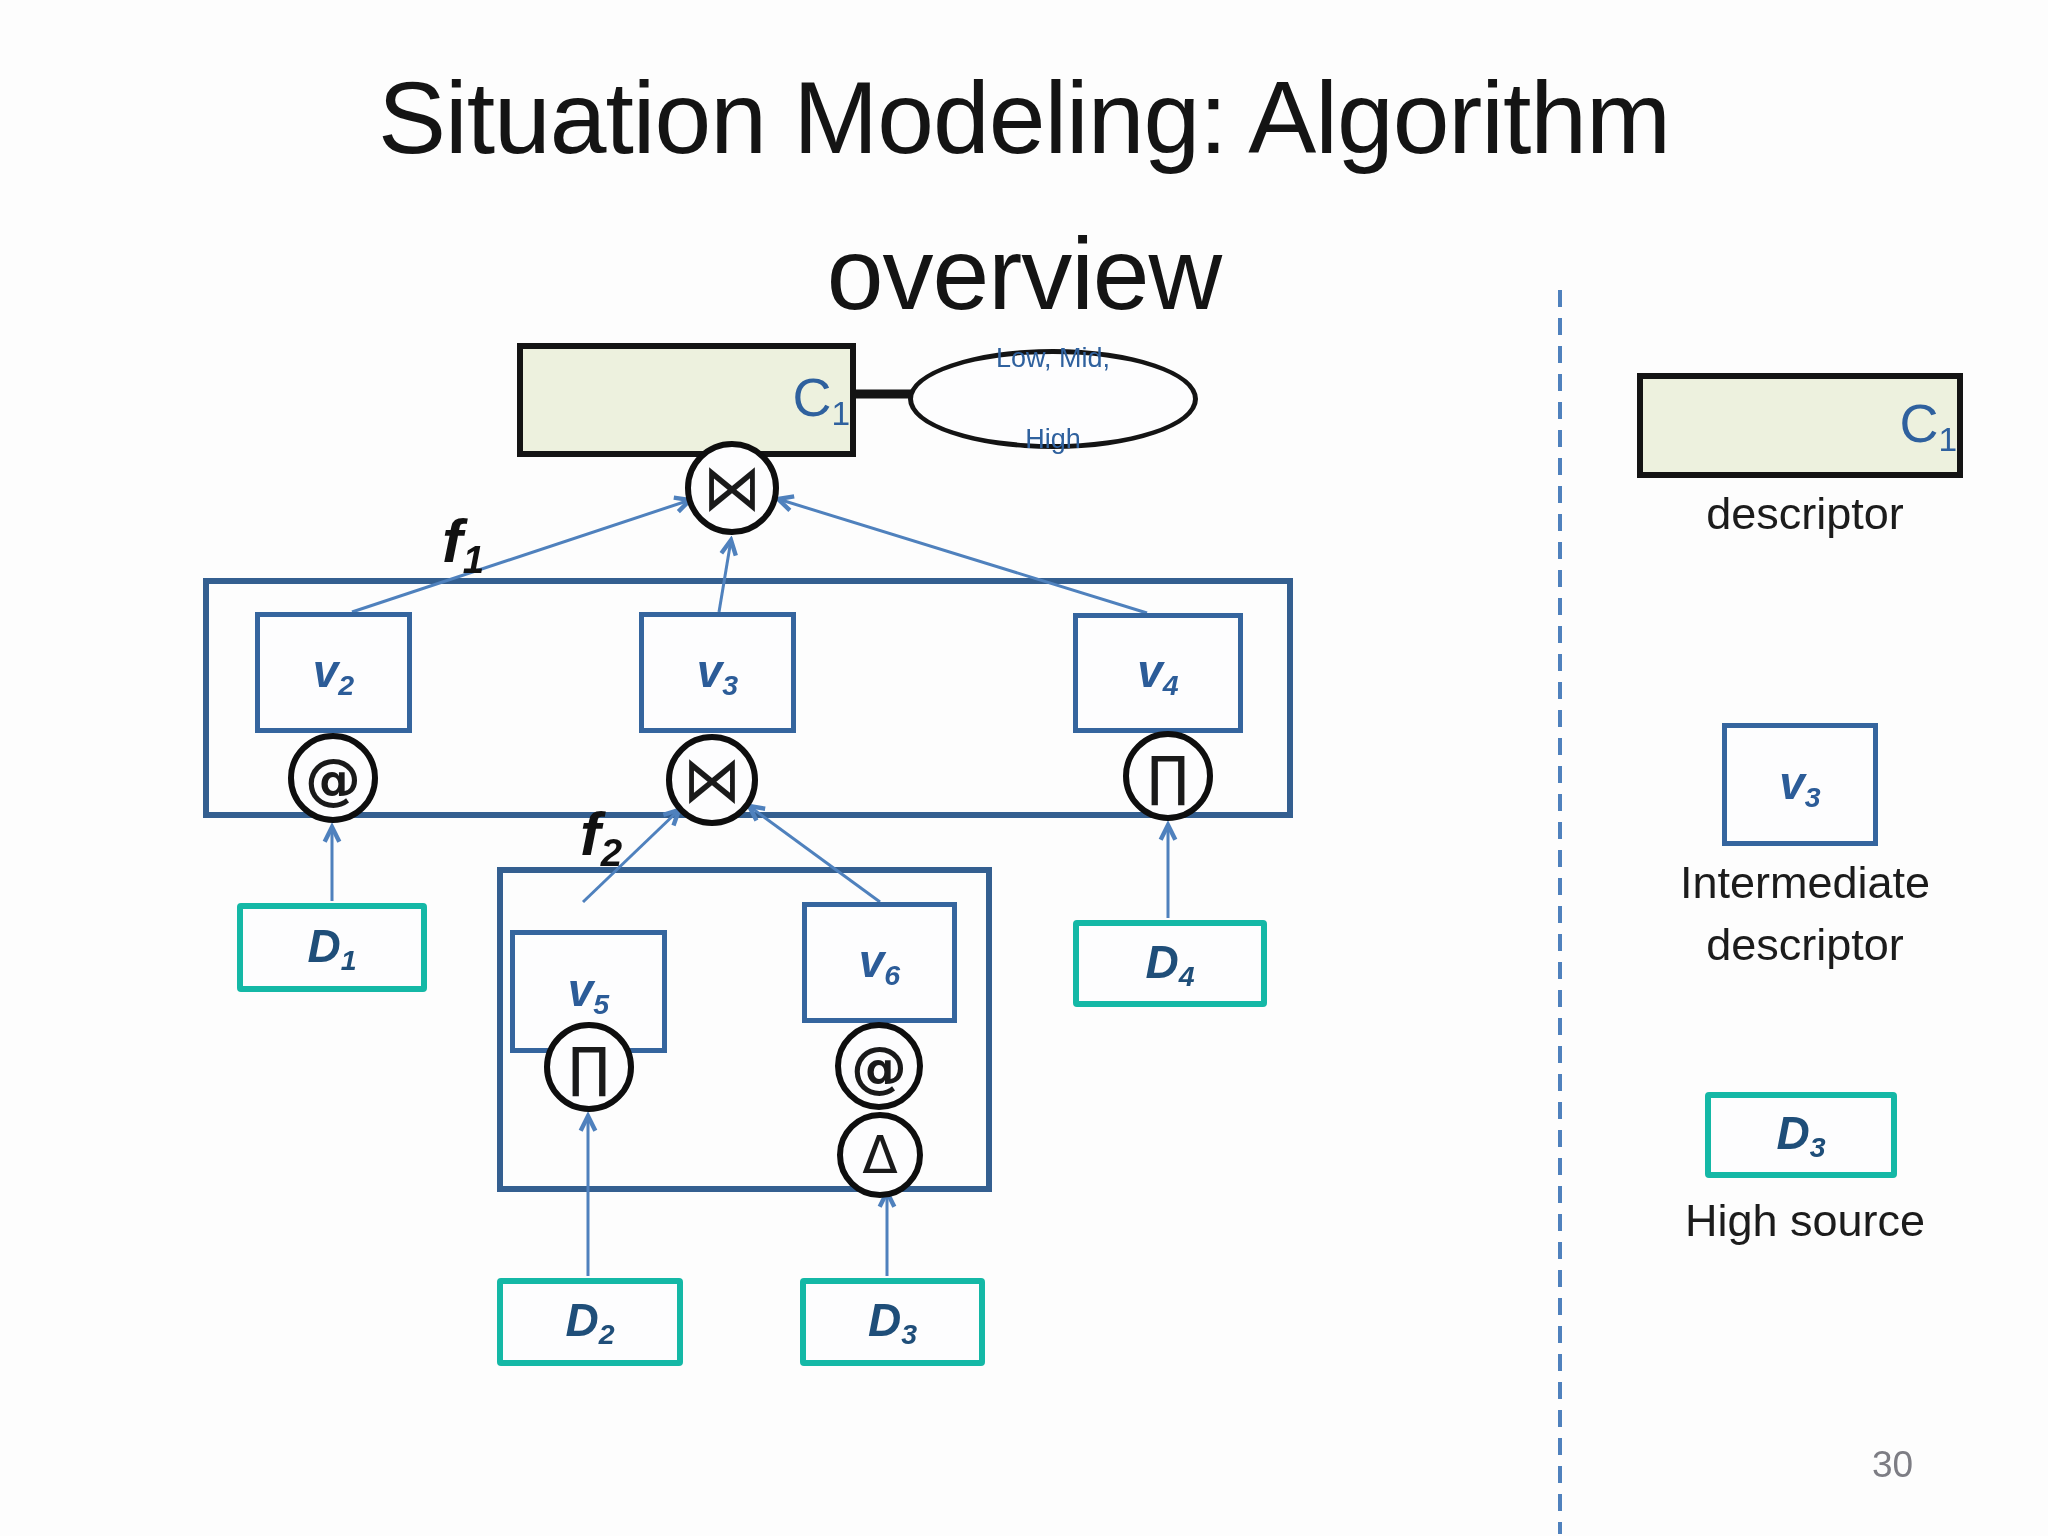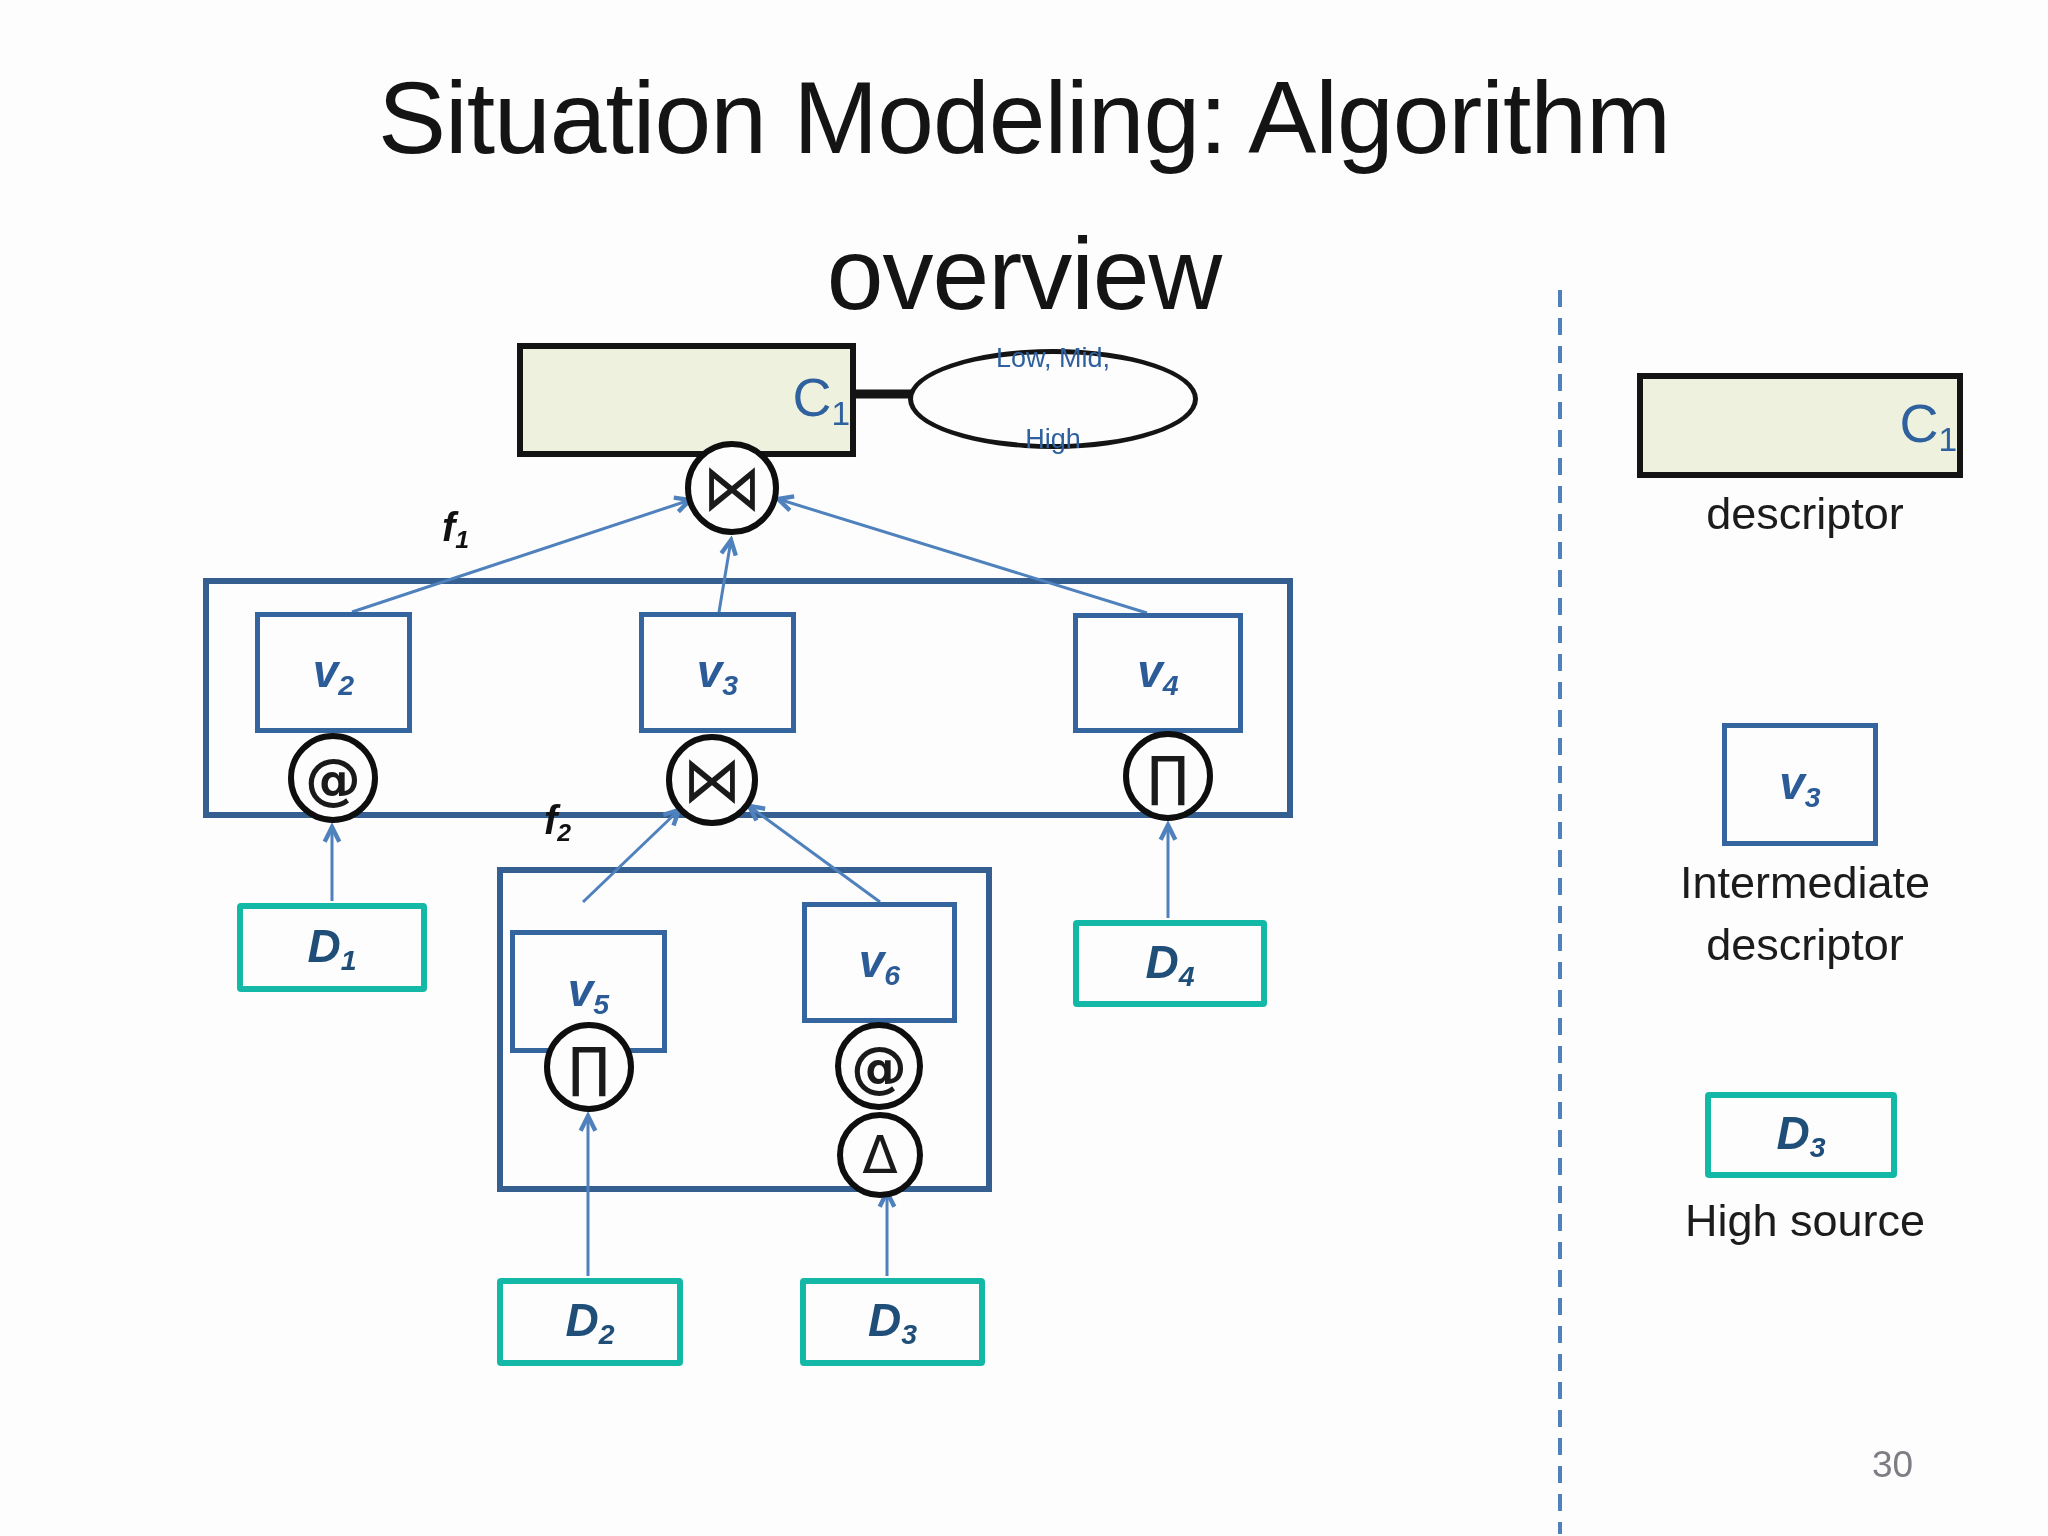--- a/index.html
+++ b/index.html
@@ -32,21 +32,21 @@
   .op-circle{
     position:absolute;border:6px solid #0e0e0e;border-radius:50%;background:#fdfdfe;z-index:4;
     display:flex;align-items:center;justify-content:center;
     color:#1a1a1a;
   }
   .v-label{color:#2c5c98;font-weight:700;font-style:italic;font-size:46px;}
   .d-label{color:#1f4e79;font-weight:700;font-style:italic;font-size:46px;}
   .c-label{color:#2f619e;font-weight:400;font-size:54px;}
   .sub{font-size:0.62em;vertical-align:-0.28em;}
   .f-label{
-    position:absolute;z-index:5;color:#111;font-weight:700;font-style:italic;font-size:40px;
+    position:absolute;z-index:5;color:#111;font-weight:700;font-style:italic;font-size:62px;
   }
   .ellipse{
     position:absolute;left:908px;top:349px;width:280px;height:90px;
     border:5px solid #141414;border-radius:50%;z-index:3;background:#fdfdfe;
     display:flex;flex-direction:column;align-items:center;justify-content:center;
     color:#2f619e;font-size:27px;line-height:33px;text-align:center;gap:48px;
   }
   .legend-label{
     position:absolute;left:1600px;width:410px;text-align:center;z-index:3;
     color:#1c1c1c;font-size:45px;line-height:62px;
@@ -98,21 +98,21 @@
   <div class="c1-box" style="left:517px;top:343px;width:327px;height:102px;">
     <span class="c-label"><span>C</span><span class="sub">1</span></span>
   </div>
 
   <div class="ellipse">
     <div>Low, Mid,</div>
     <div>High</div>
   </div>
 
   <div class="f-label" style="left:442px;top:505px;"><span>f</span><span class="sub">1</span></div>
-  <div class="f-label" style="left:544px;top:798px;"><span>f</span><span class="sub">2</span></div>
+  <div class="f-label" style="left:580px;top:798px;"><span>f</span><span class="sub">2</span></div>
 
   <div class="node-box" style="left:255px;top:612px;width:147px;height:111px;">
     <span class="v-label"><span>v</span><span class="sub">2</span></span>
   </div>
   <div class="node-box" style="left:639px;top:612px;width:147px;height:111px;">
     <span class="v-label"><span>v</span><span class="sub">3</span></span>
   </div>
   <div class="node-box" style="left:1073px;top:613px;width:160px;height:110px;">
     <span class="v-label"><span>v</span><span class="sub">4</span></span>
   </div>

